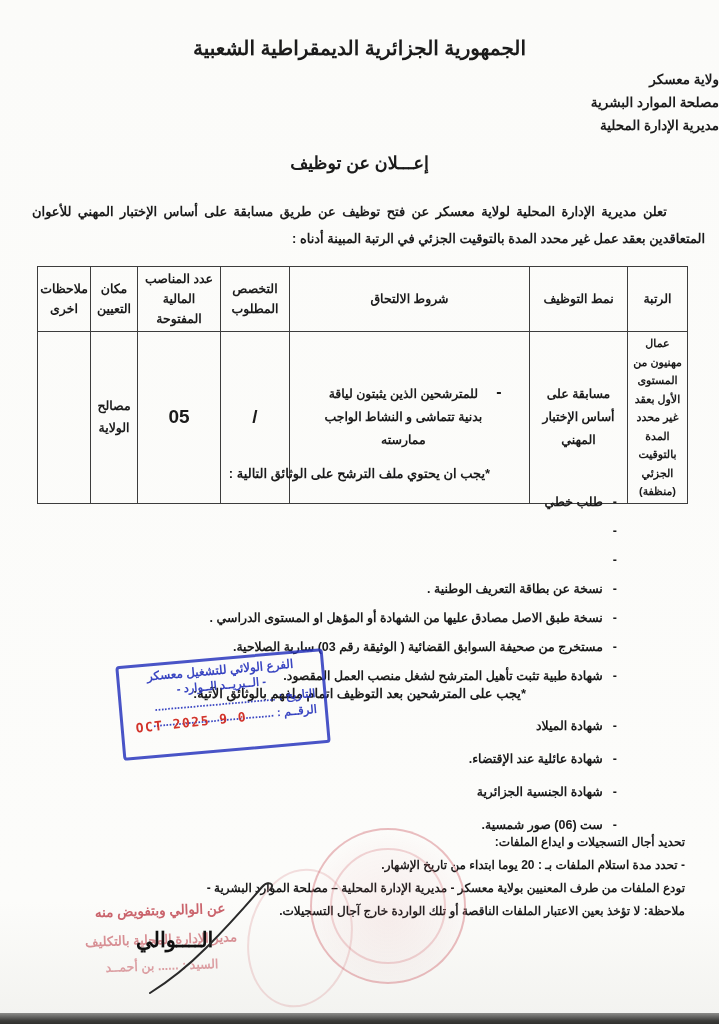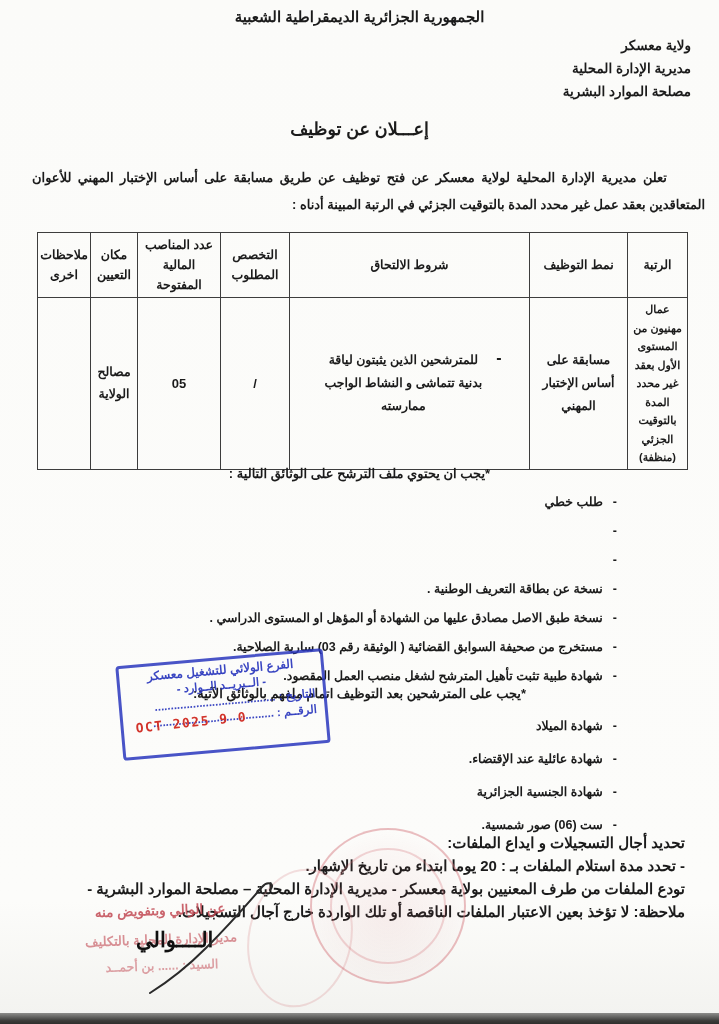--- a/index.html
+++ b/index.html
@@ -8,52 +8,52 @@
     position: relative;
     width: 719px; height: 1024px;
     margin: 0 auto;
     background: linear-gradient(180deg, #fbfbf9 0%, #fcfcfa 88%, #f3f3f0 99%);
     overflow: hidden;
     direction: rtl;
     font-family: "Liberation Sans", sans-serif;
     font-weight: 700;
     color: #1b1b1b;
   }
-  .republic { padding-top: 8px; text-align: center; font-size: 15px; }
-  .org-block { margin-top: 8px; padding-right: 28px; text-align: right; font-size: 13.5px; line-height: 23px; }
+  .republic { padding-top: 36px; text-align: center; font-size: 20px; }
+  .org-block { margin-top: 8px; text-align: right; font-size: 13.5px; line-height: 23px; }
   .doc-title { margin-top: 16px; text-align: center; font-size: 17.5px; }
   .intro { margin: 24px 14px 0 32px; font-size: 13px; line-height: 27px; text-align: justify; text-indent: 38px; }
 
   table.jobs {
     width: 650px; margin: 14px 31px 0 38px;
     border-collapse: collapse; table-layout: fixed;
   }
   table.jobs th, table.jobs td {
     border: 1.4px solid #3d3d3d;
     text-align: center; vertical-align: middle;
     padding: 2px; overflow: hidden;
   }
   table.jobs th { height: 56px; font-size: 12.5px; line-height: 20px; }
   table.jobs td { height: 158px; }
   td.rank-cell { font-size: 11px; line-height: 18.5px; padding: 3px 1px; }
   td.mode-cell { font-size: 12.5px; line-height: 23px; }
   .cond-wrap { display: flex; justify-content: center; align-items: flex-start; gap: 7px; }
   .cond-text { width: 172px; font-size: 12.5px; line-height: 23px; text-align: center; }
-  td.spec-cell, td.count-cell { font-size: 13px; }
+  td.spec-cell, td.count-cell { font-size: 19px; }
   td.loc-cell { font-size: 12.5px; line-height: 22px; margin-left: 12px; }
 
   .abs { position: absolute; }
   .sec { right: 30px; left: 30px; }
   #sec1 { top: 466px; }
   #sec2 { top: 686px; }
   .sec-heading { font-size: 13px; text-align: center; }
   .li { display: flex; align-items: baseline; gap: 10px; padding-right: 72px; margin-top: 13px; font-size: 12.5px; line-height: 16px; }
   #sec2 .li { margin-top: 17px; }
   #closing { top: 831px; right: 34px; left: 30px; }
-  .close-line { font-size: 15px; line-height: 23px; text-align: right; }
+  .close-line { font-size: 12px; line-height: 23px; text-align: right; }
 
   
   #stamp-blue {
     left: 119px; top: 657px; width: 208px; height: 95px;
     border: 3px solid rgba(41, 54, 189, 0.85);
     border-radius: 4px;
     transform: rotate(-5deg);
     color: rgba(41, 54, 189, 0.92);
     padding: 3px 8px 0 8px;
     text-align: center;
@@ -92,22 +92,22 @@
 </style>
 </head>
 <body>
 
 <div id="page">
 
   <div class="republic">الجمهورية الجزائرية الديمقراطية الشعبية</div>
 
   <div class="org-block">
     <div>ولاية معسكر</div>
+    <div>مصلحة الموارد البشرية</div>
     <div>مديرية الإدارة المحلية</div>
-    <div>مصلحة الموارد البشرية</div>
   </div>
 
   <div class="doc-title">إعـــلان عن توظيف</div>
 
   <p class="intro">تعلن مديرية الإدارة المحلية لولاية معسكر عن فتح توظيف عن طريق مسابقة على أساس الإختبار المهني للأعوان المتعاقدين بعقد عمل غير محدد المدة بالتوقيت الجزئي في الرتبة المبينة أدناه :</p>
 
   <table class="jobs">
     <colgroup>
       <col style="width:60px">
         <col style="width:98px">

